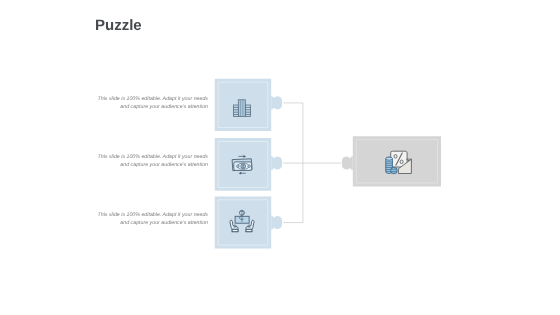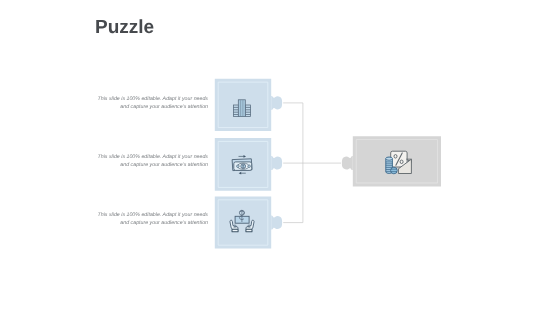--- a/index.html
+++ b/index.html
@@ -1,18 +1,18 @@
 <!DOCTYPE html>
 <html><head>
 <meta charset="utf-8">
 <style>
   html,body{margin:0;padding:0;}
   body{width:560px;height:315px;background:#ffffff;font-family:"Liberation Sans",sans-serif;overflow:hidden;-webkit-font-smoothing:antialiased;text-rendering:geometricPrecision;}
   .slide{position:relative;width:560px;height:315px;overflow:hidden;}
-  .title{position:absolute;left:95px;top:16.5px;font-size:19px;font-weight:bold;color:#474a4e;letter-spacing:0px;}
+  .title{position:absolute;left:95px;top:16.5px;font-size:15px;font-weight:bold;color:#474a4e;letter-spacing:0px;}
   .desc{position:absolute;width:111px;text-align:right;font-size:5.28px;font-style:italic;color:#7d8084;line-height:7.9px;}
   #board{position:absolute;left:0;top:0;}
 </style>
 </head>
 <body>
 
 <div class="slide">
   <div class="title">Puzzle</div>
 
   <div class="desc" style="left:97px;top:96.4px;">This slide is 100% editable. Adapt it your needs and capture your audience's attention</div>

